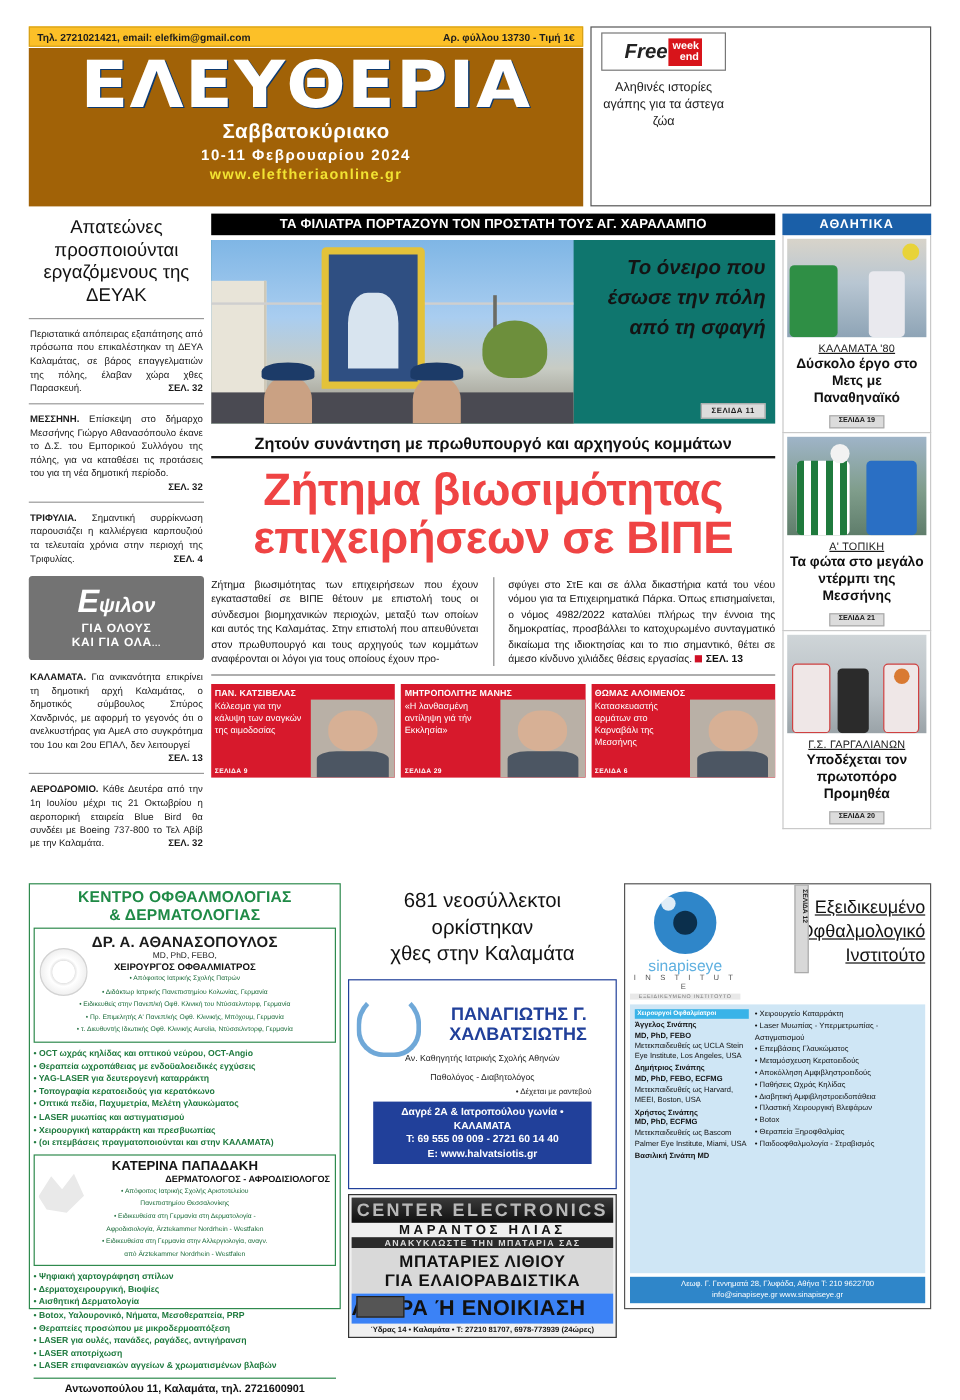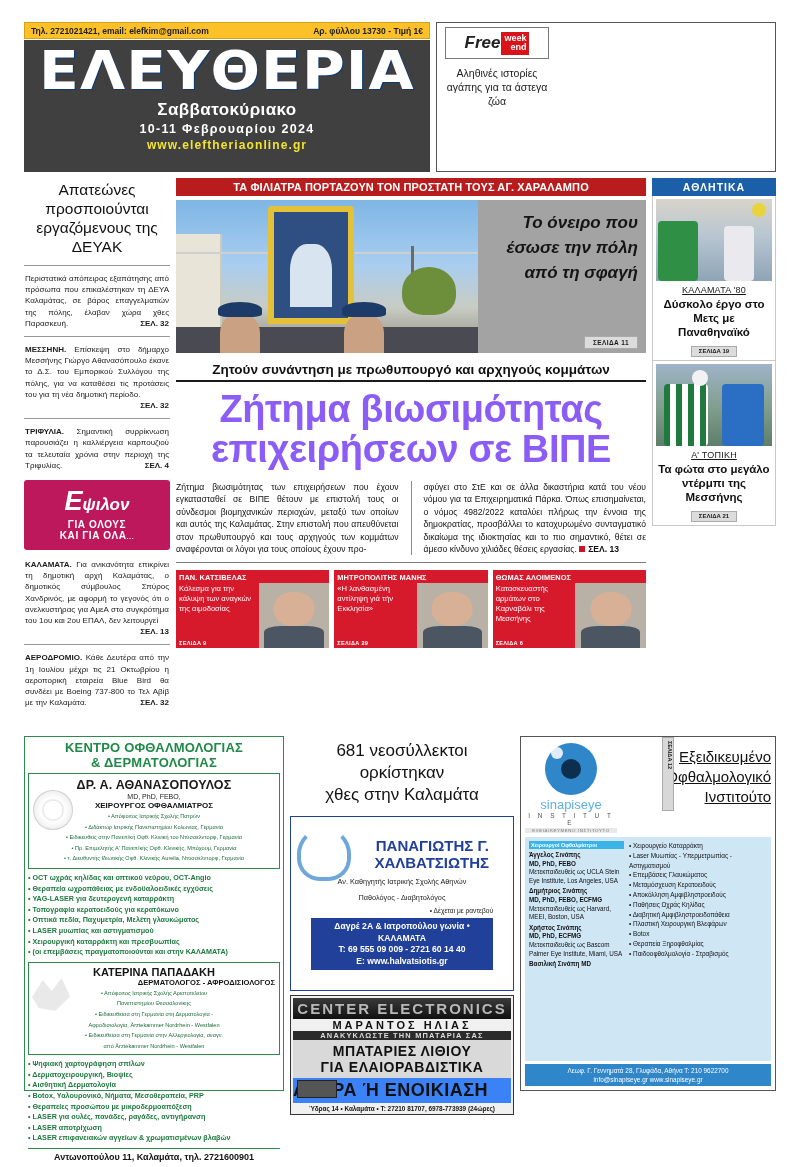--- a/index.html
+++ b/index.html
@@ -6,29 +6,29 @@
   body {
     width: 800px; height: 1167px;
     background: #ffffff;
     font-family: "Liberation Sans", "DejaVu Sans", sans-serif;
     overflow: hidden;
   }
   .page { position: relative; width: 800px; height: 1167px; padding: 22px 24px 14px 24px; }
 
   
   .masthead { display: flex; gap: 6px; height: 150px; }
-  .mh-left { width: 406px; display: flex; flex-direction: column; }
+  .mh-left { width: 462px; display: flex; flex-direction: column; }
   .contactbar {
     background: #fcc028; color: #1c1c1c;
     font-size: 8.5px; font-weight: bold;
     padding: 2.5px 6px; display: flex; justify-content: space-between;
     border: 1px solid #d8a218;
   }
   .namebox {
-    flex: 1; background: #404040; margin-top: 1px;
+    flex: 1; background: #a16207; margin-top: 1px;
     display: flex; flex-direction: column; align-items: center;
     justify-content: flex-start; padding-top: 4px; position: relative;
   }
   .logoword {
     font-family: "DejaVu Sans", sans-serif;
     font-size: 54px; font-weight: bold; color: #ffffff;
     letter-spacing: 1px; line-height: 1.0;
     transform: scaleX(1.08); white-space: nowrap;
     text-shadow: 1px 1px 0 #0c3a72;
   }
@@ -59,46 +59,46 @@
   .col-left { width: 146px; display:flex; flex-direction:column; }
   .col-mid { flex:1; display:flex; flex-direction:column; }
   .col-right { width: 124px; display:flex; flex-direction:column; }
 
   
   .lead-title { font-size:15.5px; line-height:19px; text-align:center; color:#111; font-weight:500; padding:2px 1px 6px;}
   .hr-thin { border-top:1px solid #999; margin:3px 0; }
   .brief { font-size:8px; line-height:11.2px; color:#1a1a1a; text-align:justify; padding:4px 1px; }
   .brief b { font-weight:bold; }
   .brief .pg { float:right; font-weight:bold; }
-  .epsilon { background:#be185d; border-radius:3px; text-align:center; padding:7px 4px 9px; margin:5px 0;}
+  .epsilon { background:#737373; border-radius:3px; text-align:center; padding:7px 4px 9px; margin:5px 0;}
   .eps-word { font-size:27px; font-weight:bold; color:#fff; font-style:italic; line-height:28px;}
   .eps-word .sm { font-size:17px; }
   .eps-l1, .eps-l2 { color:#fff; font-size:10px; font-weight:bold; letter-spacing:.6px; }
   .eps-l2 .dots { font-size:7px; }
 
   
-  .redbar { background:#b91c1c; color:#fff; font-size:11px; font-weight:bold; text-align:center; padding:3px 0; letter-spacing:.1px;}
-  .feature { display:flex; margin-top:4px; height:153px; background:#a3a3a3; }
+  .redbar { background:#000000; color:#fff; font-size:11px; font-weight:bold; text-align:center; padding:3px 0; letter-spacing:.1px;}
+  .feature { display:flex; margin-top:4px; height:153px; background:#0f766e; }
   .feature-photo { width:302px; position:relative; overflow:hidden;
      background:linear-gradient(180deg,#7fb6e5 0%,#a9cdf0 42%,#c8ccc4 70%,#8e8a7e 100%); }
   .fp .bldg { position:absolute; left:0; top:22%; width:46px; height:78%; background:#e8e4d8; border-right:2px solid #cfc9b8;}
   .fp .icon { position:absolute; left:92px; top:6px; width:86px; height:118px; background:#2f4f82; border:6px solid #e3c23a; border-radius:4px 4px 0 0;}
   .fp .icon:after{content:"";position:absolute;left:22%;top:30%;width:56%;height:60%;background:#d8e4ef;border-radius:40% 40% 0 0;}
   .fp .flags { position:absolute; left:0; top:34%; width:100%; height:2px; background:#cfcfcf; }
   .fp .tree { position:absolute; right:22px; top:44%; width:54px; height:48px; background:#6d8f3c; border-radius:50% 50% 40% 40%;}
   .fp .pole { position:absolute; right:64px; top:30%; width:3px; height:40%; background:#6b6b63;}
   .fp .head { position:absolute; bottom:0; width:40px; height:40px; border-radius:50% 50% 0 0; background:#caa183;}
   .fp .beret { position:absolute; width:44px; height:15px; border-radius:50% 50% 20% 20%; background:#1c3b68;}
   .fp .crowd { position:absolute; bottom:0; left:0; width:100%; height:26px; background:#4a4a52;}
   .feature-right { flex:1; padding:10px 8px 4px; display:flex; flex-direction:column; justify-content:space-between; align-items:flex-end;}
   .feature-kicker { font-size:17px; line-height:25px; font-style:italic; font-weight:bold; color:#141414; text-align:right;}
   .pgtag { background:#dcdcdc; color:#1a1a1a; font-size:6.5px; font-weight:bold; padding:2px 8px; border:1px solid #aaa; letter-spacing:.4px;}
 
   .kicker2 { font-size:13.5px; font-weight:bold; color:#111; text-align:center; margin-top:9px; padding-bottom:3px; border-bottom:2px solid #1a1a1a;}
-  .headline { font-size:38px; line-height:40px; font-weight:bold; color:#8b5cf6; text-align:center; margin-top:7px; letter-spacing:-0.4px;}
+  .headline { font-size:38px; line-height:40px; font-weight:bold; color:#ef4444; text-align:center; margin-top:7px; letter-spacing:-0.4px;}
   .deck { display:flex; gap:12px; margin-top:12px; font-size:8.6px; line-height:12.4px; color:#111; text-align:justify; }
   .deck > div { flex:1; }
   .deck .sep { flex:0 0 1px; background:#8a8a8a; }
   .deck .sq { display:inline-block; width:6px; height:6px; background:#cf1025; margin-right:3px;}
   .deck b { font-weight:bold; }
   .rule-strong { border-top:1px solid #7a7a7a; margin-top:7px; }
 
   .people { display:flex; gap:5px; margin-top:7px; height:78px;}
   .person { flex:1; background:#d7192c; position:relative; overflow:hidden; color:#fff;}
   .person .nm { font-size:7.4px; font-weight:bold; padding:3px 3px 2px; letter-spacing:.1px; white-space:nowrap;}
@@ -333,20 +333,31 @@
       <div class="sp-item">
         <div class="sp-photo sp2">
           <div class="pl" style="left:8px;bottom:0;width:44px;height:62px;background:repeating-linear-gradient(90deg,#1f7a3d 0 6px,#fff 6px 12px)"></div>
           <div class="pl" style="right:8px;bottom:0;width:42px;height:62px;background:#2a6fc4"></div>
           <div class="pl" style="left:36px;top:6px;width:16px;height:16px;border-radius:50%;background:#f2f2f2"></div>
         </div>
         <div class="sp-kicker">Α' ΤΟΠΙΚΗ</div>
         <div class="sp-title">Τα φώτα στο μεγάλο ντέρμπι της Μεσσήνης</div>
         <div class="sp-pg">ΣΕΛΙΔΑ 21</div>
       </div>
+      <div class="sp-item">
+        <div class="sp-photo sp3">
+          <div class="pl" style="left:4px;bottom:0;width:32px;height:58px;background:#efe7e7;border:1px solid #d04141"></div>
+          <div class="pl" style="left:42px;bottom:0;width:26px;height:54px;background:#2b2b2b"></div>
+          <div class="pl" style="right:6px;bottom:0;width:30px;height:58px;background:#efe7e7;border:1px solid #d04141"></div>
+          <div class="pl" style="right:14px;top:28px;width:13px;height:13px;border-radius:50%;background:#d97a32"></div>
+        </div>
+        <div class="sp-kicker">Γ.Σ. ΓΑΡΓΑΛΙΑΝΩΝ</div>
+        <div class="sp-title">Υποδέχεται τον πρωτοπόρο Προμηθέα</div>
+        <div class="sp-pg">ΣΕΛΙΔΑ 20</div>
+      </div>
     </div>
   </div>
 
   <div class="ads">
 
     <div class="ad-eye">
       <div class="eye-h1">ΚΕΝΤΡΟ ΟΦΘΑΛΜΟΛΟΓΙΑΣ</div>
       <div class="eye-h1">&amp; ΔΕΡΜΑΤΟΛΟΓΙΑΣ</div>
       <div class="eye-box">
         <div class="sun"></div>

